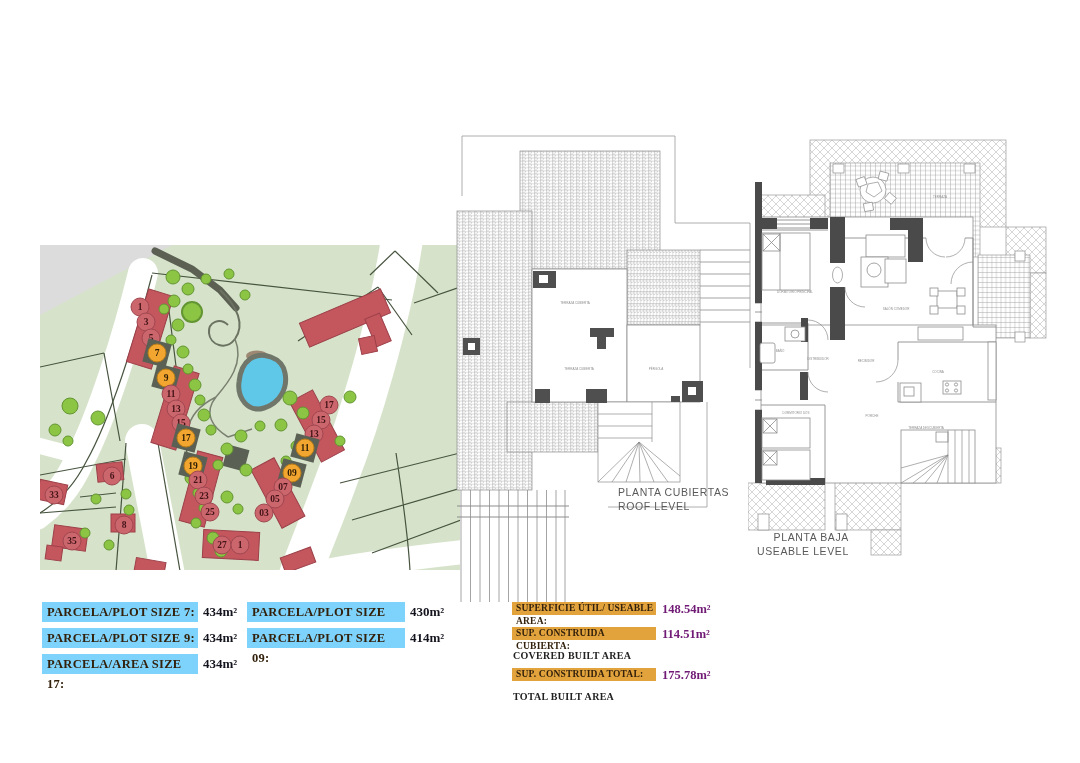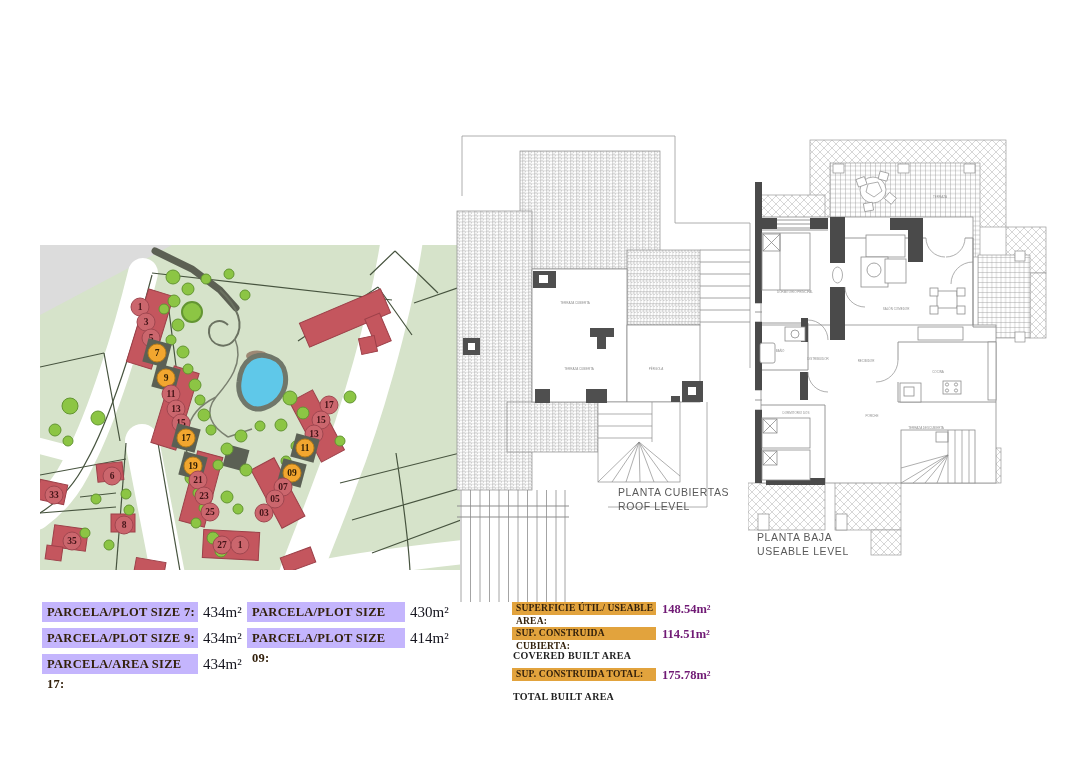--- a/index.html
+++ b/index.html
@@ -5,31 +5,31 @@
   html,body{margin:0;padding:0;background:#ffffff;}
   .page{position:relative;width:1080px;height:763px;background:#ffffff;overflow:hidden;
         font-family:"Liberation Serif",serif;}
   svg{position:absolute;display:block;}
   .site-map{left:40px;top:245px;width:420px;height:325px;}
   .roof-plan{left:455px;top:110px;width:310px;height:495px;}
   .ground-plan{left:748px;top:120px;width:310px;height:450px;}
   .plan-title{position:absolute;font-family:"Liberation Sans",sans-serif;font-size:10.5px;
               line-height:1.3;color:#5a5a5a;letter-spacing:.6px;}
   #roof-title{left:618px;top:486px;}
-  #ground-title{left:757px;top:531px;}
+  #ground-title{left:757px;top:531px;text-align:right;}
   
   .pt-col{position:absolute;top:602px;}
   #pt-left{left:42px;}
   #pt-right{left:247px;}
   .pt-row{display:flex;align-items:center;height:20px;margin-bottom:6px;}
-  .pt-bar{display:inline-block;background:#c4b5fd;color:#33210c;font-weight:bold;
+  .pt-bar{display:inline-block;background:#7dd3fc;color:#33210c;font-weight:bold;
           font-size:12.5px;line-height:20px;height:20px;padding-left:5px;letter-spacing:.3px;}
   #pt-left .pt-bar{width:151px;}
   #pt-right .pt-bar{width:153px;}
-  .pt-val{font-weight:normal;font-size:15px;color:#14141e;margin-left:5px;white-space:nowrap;}
+  .pt-val{font-weight:bold;font-size:13px;color:#14141e;margin-left:5px;white-space:nowrap;}
   
   .area-table{position:absolute;left:512px;top:602px;}
   .at-row{display:flex;margin-bottom:7px;}
   .at-row:first-child{margin-bottom:10px;}
   .at-main{width:144px;}
   .at-bar{background:#e2a33d;color:#33210c;font-weight:bold;font-size:9.5px;
           line-height:13px;height:13px;padding-left:4px;letter-spacing:.2px;}
   .at-sub{font-weight:bold;font-size:10px;color:#222;letter-spacing:.3px;padding:10px 0 0 1px;}
   .at-sub:empty{display:none;}
   .at-val{font-weight:bold;font-size:12.5px;color:#701a75;margin-left:6px;white-space:nowrap;}

